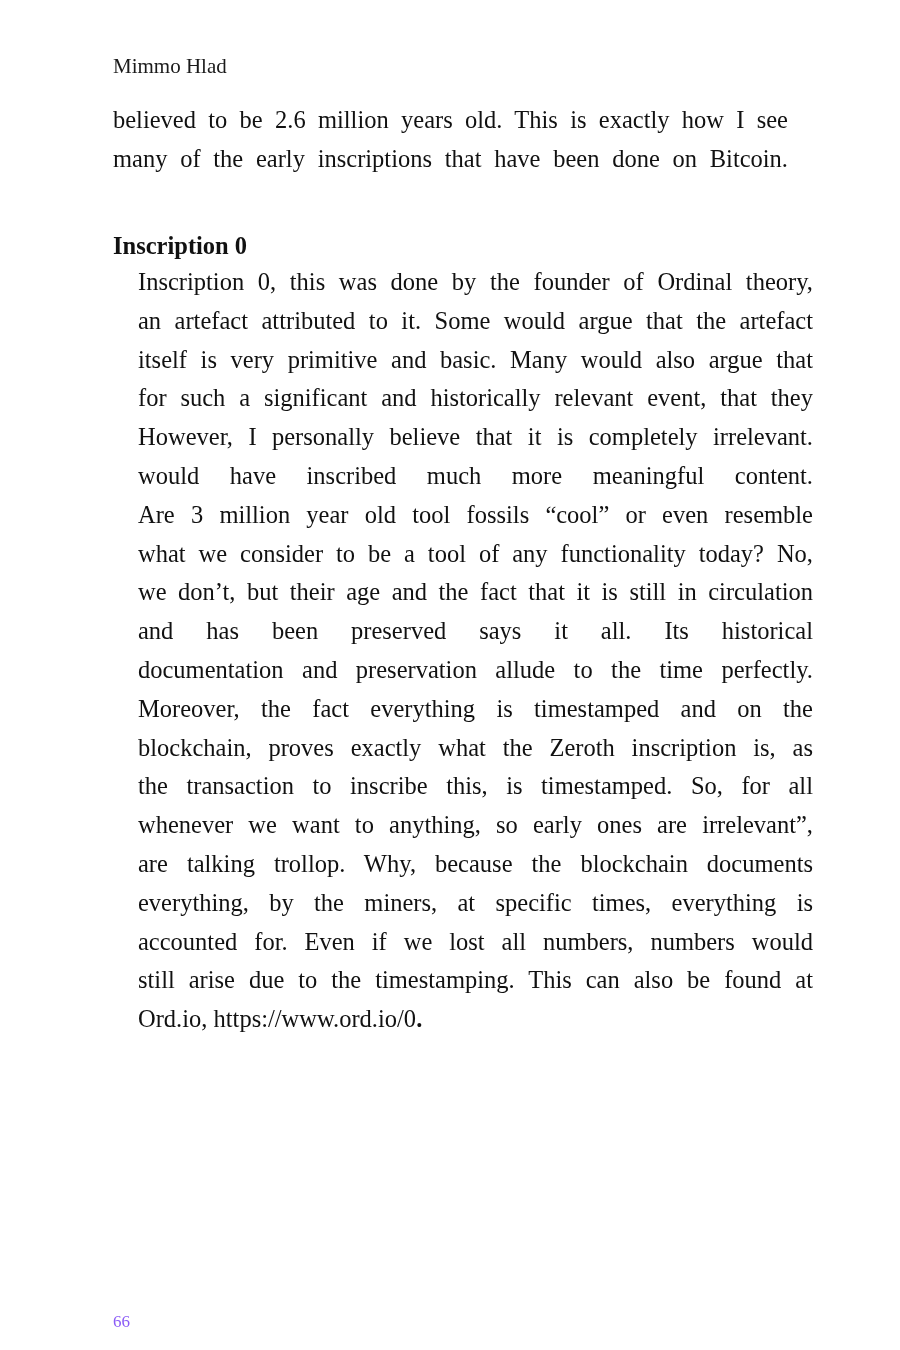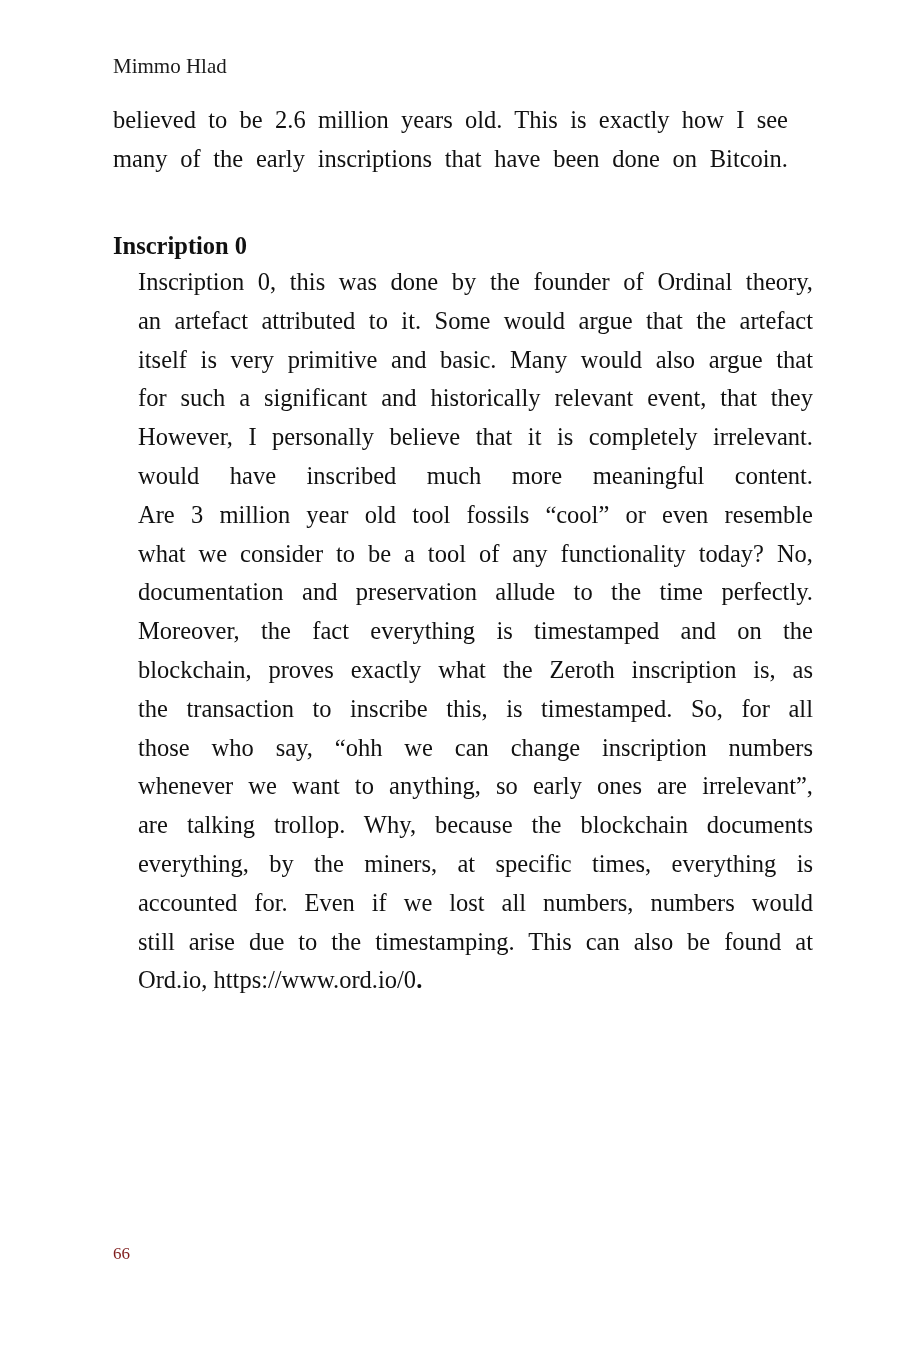--- a/index.html
+++ b/index.html
@@ -7,21 +7,21 @@
            font-family: "Liberation Serif", "DejaVu Serif", serif; color: #111111; }
     .running-head { position: absolute; left: 113px; top: 54px; font-size: 21px; color: #1a1a1a; }
     .body-text { position: absolute; left: 113px; width: 675px; font-size: 24.5px; }
     .line { height: 38.8px; line-height: 38.8px; white-space: nowrap; }
     .line.just { text-align: justify; text-align-last: justify; white-space: normal; overflow: hidden; }
     .top-para { top: 101px; }
     .heading { position: absolute; left: 113px; top: 227px; font-size: 24.5px; font-weight: bold; line-height: 38.8px; }
     .main-para { top: 263px; margin-left: 25px; }
     sup { font-size: 11px; vertical-align: 9px; line-height: 0; }
     .bold-dot { font-weight: bold; }
-    .page-number { position: absolute; left: 113px; top: 1244px; font-size: 17px; color: #7f1d1d; text-align: right; }
+    .page-number { position: absolute; left: 113px; top: 1312px; font-size: 17px; color: #8b5cf6; text-align: right; }
   </style>
 </head>
 <body>
 
 <div class="running-head">Mimmo Hlad</div>
 
 <div class="body-text top-para">
   <div class="line just">believed to be 2.6 million years old. This is exactly how I see</div>
   <div class="line just">many of the early inscriptions that have been done on Bitcoin.</div>
 </div>
@@ -30,25 +30,26 @@
 
 <div class="body-text main-para">
   <div class="line just">Inscription 0, this was done by the founder of Ordinal theory,</div>
   <div class="line just">an artefact attributed to it. Some would argue that the artefact</div>
   <div class="line just">itself is very primitive and basic. Many would also argue that</div>
   <div class="line just">for such a significant and historically relevant event, that they</div>
   <div class="line just">However, I personally believe that it is completely irrelevant.</div>
   <div class="line just">would have inscribed much more meaningful content.</div>
   <div class="line just">Are 3 million year old tool fossils “cool” or even resemble</div>
   <div class="line just">what we consider to be a tool of any functionality today? No,</div>
+  <div class="line just">we don’t, but their age and the fact that it is still in circulation</div>
+  <div class="line just">and has been preserved says it all. Its historical</div>
   <div class="line just">documentation and preservation allude to the time perfectly.</div>
   <div class="line just">Moreover, the fact everything is timestamped and on the</div>
   <div class="line just">blockchain, proves exactly what the Zeroth inscription is, as</div>
   <div class="line just">the transaction to inscribe this, is timestamped. So, for all</div>
-  <div class="line just">those who say, “ohh we can change inscription numbers</div>
   <div class="line just">whenever we want to anything, so early ones are irrelevant”,</div>
   <div class="line just">are talking trollop. Why, because the blockchain documents</div>
   <div class="line just">everything, by the miners, at specific times, everything is</div>
   <div class="line just">accounted for. Even if we lost all numbers, numbers would</div>
   <div class="line just">still arise due to the timestamping. This can also be found at</div>
   <div class="line"><span>Ord.io, https://www.ord.io/0</span><span class="bold-dot">.</span></div>
 </div>
 
 <div class="page-number">66</div>
 

